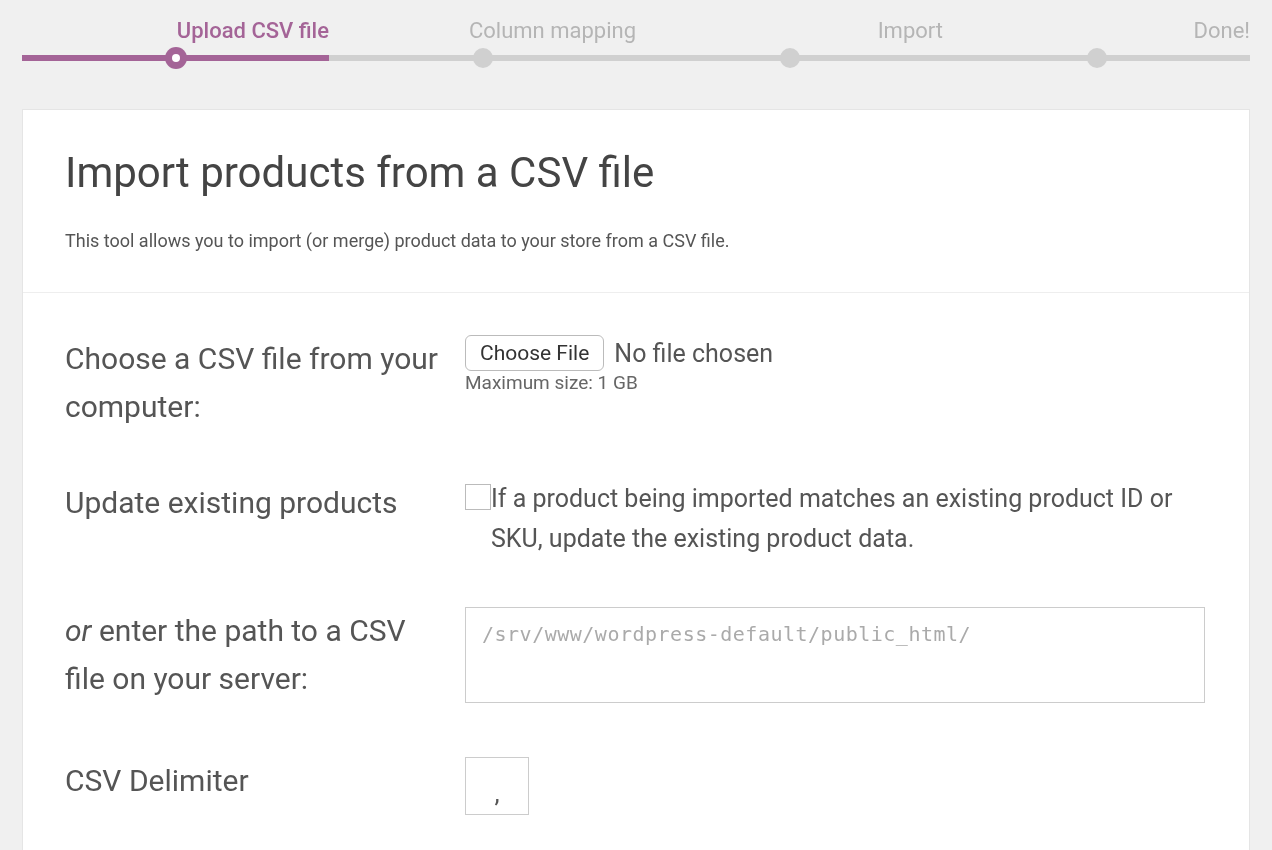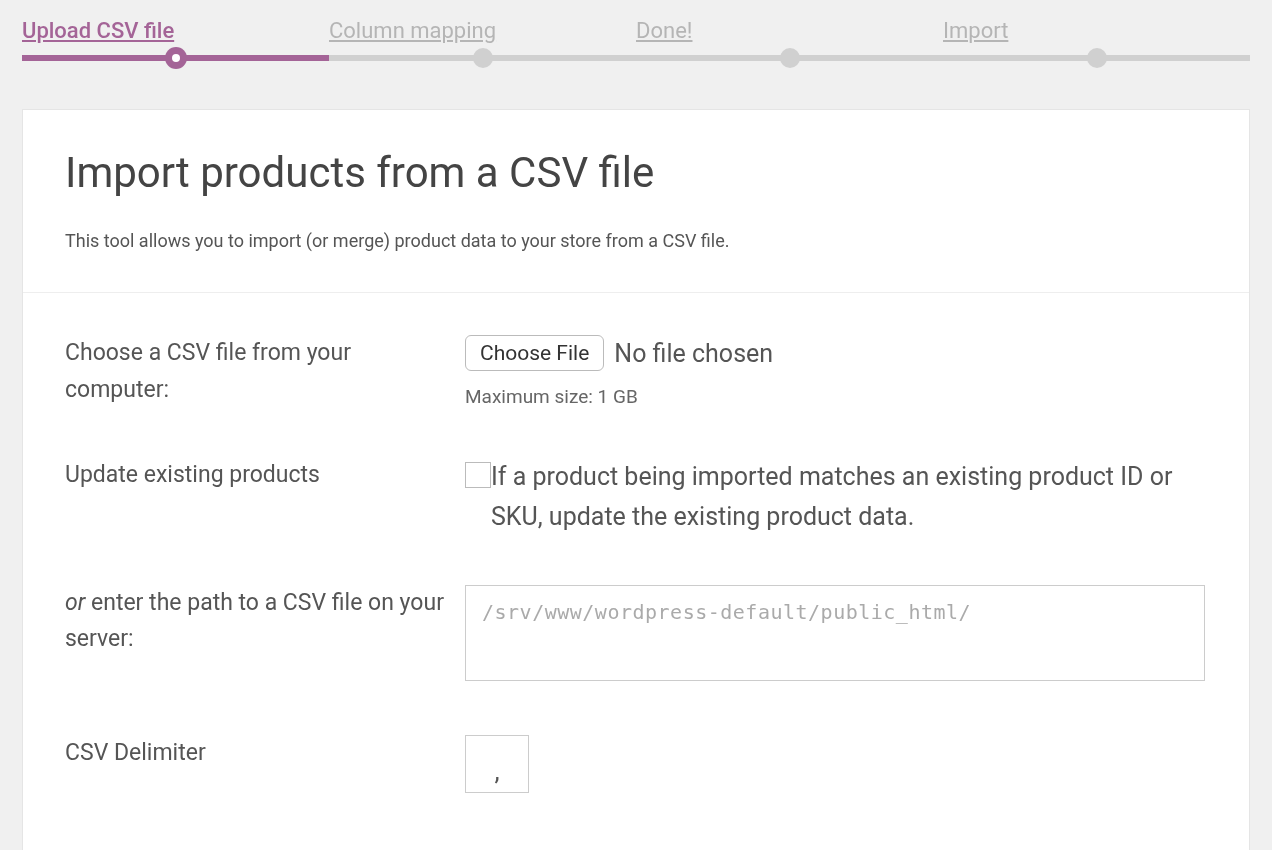--- a/index.html
+++ b/index.html
@@ -24,25 +24,24 @@
       position: relative;
       margin-bottom: 48px;
     }
     .progress-labels {
       display: flex;
       justify-content: space-between;
       margin-bottom: 12px;
     }
     .progress-label {
       width: 25%;
-      text-align: left;
+      text-align: right;
       font-size: 22px;
       color: #b5b5b5;
       font-weight: 400;
-      text-decoration: underline;
     }
     .progress-label.active {
       color: #a46497;
       font-weight: 500;
     }
     .progress-track {
       position: relative;
       height: 6px;
       background: #d0d0d0;
       width: 100%;
@@ -110,38 +109,37 @@
       padding: 42px 42px 20px 42px;
     }
     .form-row {
       display: flex;
       align-items: flex-start;
       margin-bottom: 48px;
     }
     .form-label {
       width: 400px;
       flex-shrink: 0;
-      font-size: 23px;
+      font-size: 30px;
       color: #555;
       line-height: 1.6;
       padding-right: 20px;
     }
     .form-label .italic {
       font-style: italic;
     }
     .form-control {
       flex: 1;
       font-size: 25px;
       color: #555;
     }
     .file-row {
       display: flex;
       align-items: center;
       gap: 10px;
-      margin-bottom: 14px;
     }
     .choose-file-btn {
       font-family: inherit;
       font-size: 21px;
       padding: 5px 14px;
       background: #fff;
       border: 1px solid #bbb;
       border-radius: 6px;
       color: #333;
       cursor: pointer;
@@ -199,22 +197,22 @@
     }
   </style>
 </head>
 <body>
 
 <div class="wrapper">
   <div class="progress-container">
     <div class="progress-labels">
       <div class="progress-label active">Upload CSV file</div>
       <div class="progress-label">Column mapping</div>
+      <div class="progress-label">Import</div>
       <div class="progress-label">Done!</div>
-      <div class="progress-label">Import</div>
     </div>
     <div class="progress-track">
       <div class="progress-fill"></div>
       <div class="progress-dot active dot-1"></div>
       <div class="progress-dot dot-2"></div>
       <div class="progress-dot dot-3"></div>
       <div class="progress-dot dot-4"></div>
     </div>
   </div>
 

